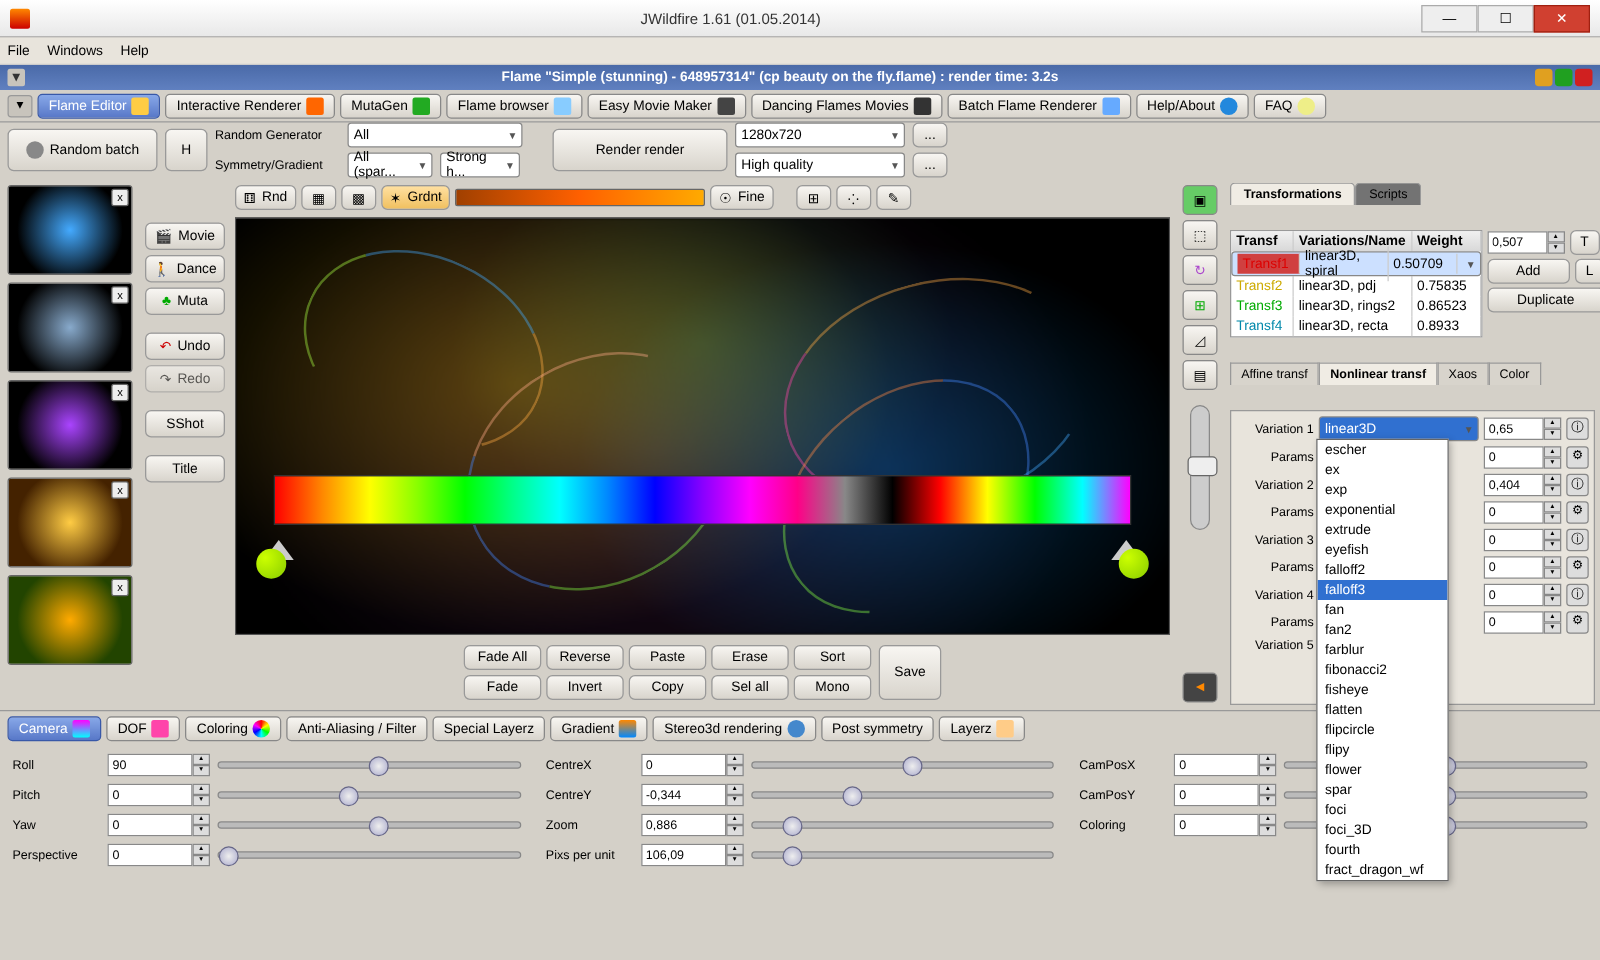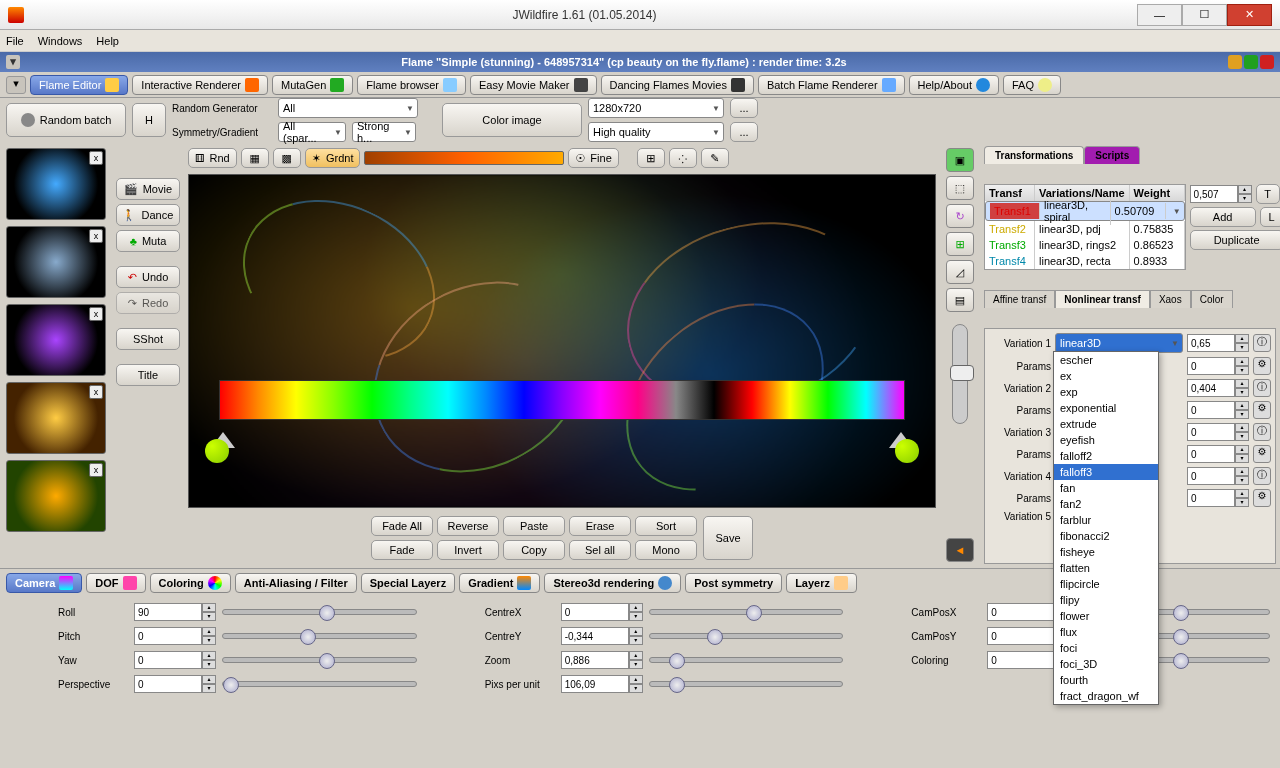--- a/index.html
+++ b/index.html
@@ -75,21 +75,21 @@
 .btnrow { display: flex; flex-direction: column; gap: 4px; }
 .btnrow > div { display: flex; gap: 4px; }
 
 .right-tools { width: 40px; padding: 6px 4px; display: flex; flex-direction: column; gap: 4px; align-items: center; }
 .right-tools .sq { width: 28px; height: 24px; background: linear-gradient(#f8f6f2, #d8d4cc); border: 1px solid #888; border-radius: 4px; cursor: pointer; display: flex; align-items: center; justify-content: center; }
 .vslider { width: 16px; height: 100px; background: #ccc; border: 1px solid #888; border-radius: 8px; position: relative; margin-top: 8px; }
 .vslider::after { content: ''; position: absolute; left: -3px; top: 40px; width: 22px; height: 14px; background: #eee; border: 1px solid #666; border-radius: 4px; }
 
 .right-panel { width: 300px; display: flex; flex-direction: column; padding: 4px; gap: 20px; }
 .ptabs { display: flex; gap: 0; }
-.ptab { padding: 3px 10px; background: #a21caf; border: 1px solid #999; border-bottom: none; border-radius: 4px 4px 0 0; cursor: pointer; font-size: 10px; font-weight: bold; }
+.ptab { padding: 3px 10px; background: #737373; border: 1px solid #999; border-bottom: none; border-radius: 4px 4px 0 0; cursor: pointer; font-size: 10px; }
 .ptab.active { background: #f0ece4; font-weight: bold; }
 
 .tgrid { border: 1px solid #999; background: #fff; font-size: 10px; }
 .thead, .trow { display: flex; }
 .thead { background: linear-gradient(#f0f0f0, #d8d8d8); font-weight: bold; }
 .tcell { padding: 2px 4px; border-right: 1px solid #ccc; overflow: hidden; }
 .c1 { width: 50px; } .c2 { flex: 1; } .c3 { width: 55px; }
 .trow.r1 .c1 { color: #d00; background: #d04040; } .trow.r2 .c1 { color: #ca0; }
 .trow.r3 .c1 { color: #0a0; } .trow.r4 .c1 { color: #08a; }
 .trow.sel { background: #cce0ff; }
@@ -107,26 +107,26 @@
 .varpanel { border: 1px solid #999; background: #e8e4dc; padding: 4px; height: 250px; overflow: visible; position: relative; }
 .varrow { display: flex; align-items: center; gap: 4px; margin-bottom: 4px; }
 .varrow label { width: 62px; font-size: 10px; text-align: right; }
 .varrow .sel { flex: 1; min-width: 0; }
 .gearb { width: 18px; height: 18px; background: #ddd; border: 1px solid #888; border-radius: 3px; font-size: 10px; text-align: center; cursor: pointer; }
 
 .dropdown { position: absolute; left: 68px; top: 22px; width: 106px; background: #fff; border: 1px solid #666; max-height: 400px; overflow-y: auto; z-index: 100; box-shadow: 2px 2px 6px rgba(0,0,0,0.3); }
 .dropdown .opt { padding: 2px 6px; cursor: pointer; font-size: 11px; }
 .dropdown .opt.hl { background: #3070d0; color: #fff; }
 
-.bottom-tabs { display: flex; gap: 4px; padding: 4px 6px; border-top: 1px solid #999; font-weight: bold; }
+.bottom-tabs { display: flex; gap: 4px; padding: 4px 6px; border-top: 1px solid #999; }
 .bottom-tabs .tbtn { height: 20px; }
 
 .sliders { display: flex; padding: 6px 10px; gap: 20px; }
 .scol { flex: 1; display: flex; flex-direction: column; gap: 6px; }
-.srow { display: flex; align-items: center; gap: 6px; margin-left: 48px; }
+.srow { display: flex; align-items: center; gap: 6px; }
 .srow label { width: 70px; font-size: 10px; }
 .srow .spin input { width: 68px; }
 .hslider { flex: 1; height: 6px; background: #bbb; border: 1px solid #888; border-radius: 3px; position: relative; }
 .hslider::after { content: ''; position: absolute; top: -5px; width: 14px; height: 14px; background: radial-gradient(#eee, #aac); border: 1px solid #668; border-radius: 50%; }
 .hslider.p30::after { left: 30%; } .hslider.p50::after { left: 50%; } .hslider.p10::after { left: 10%; }
 .hslider.p0::after { left: 0%; } .hslider.p40::after { left: 40%; }
 
 .t1 { background: radial-gradient(circle at 50% 50%, #4af, #000 70%); }
 .t2 { background: radial-gradient(circle at 50% 50%, #8ac, #000 70%); }
 .t3 { background: radial-gradient(circle at 50% 50%, #a4f, #000 70%); }
@@ -222,21 +222,21 @@
         <div class="sel" style="width:68px">
           <span>All (spar...</span>
         </div>
         <div class="sel" style="width:64px">
           <span>Strong h...</span>
         </div>
       </div>
   </div>
   <div style="width:12px"></div>
   <div class="btn" style="width:140px">
-      <span>Color image</span>
+      <span>Render render</span>
     </div>
   <div class="lgroup">
     <div class="lrow">
         <div class="sel" style="width:136px">
           <span>1280x720</span>
         </div>
         <div class="btn small" style="width:28px">
           <span>...</span>
         </div>
       </div>
@@ -582,21 +582,21 @@
           <div class="opt hl">falloff3</div>
           <div class="opt">fan</div>
           <div class="opt">fan2</div>
           <div class="opt">farblur</div>
           <div class="opt">fibonacci2</div>
           <div class="opt">fisheye</div>
           <div class="opt">flatten</div>
           <div class="opt">flipcircle</div>
           <div class="opt">flipy</div>
           <div class="opt">flower</div>
-          <div class="opt">flux</div>
+          <div class="opt">spar</div>
           <div class="opt">foci</div>
           <div class="opt">foci_3D</div>
           <div class="opt">fourth</div>
           <div class="opt">fract_dragon_wf</div>
         </div>
     </div>
   </div>
 </div>
 
 <div class="bottom-tabs">

